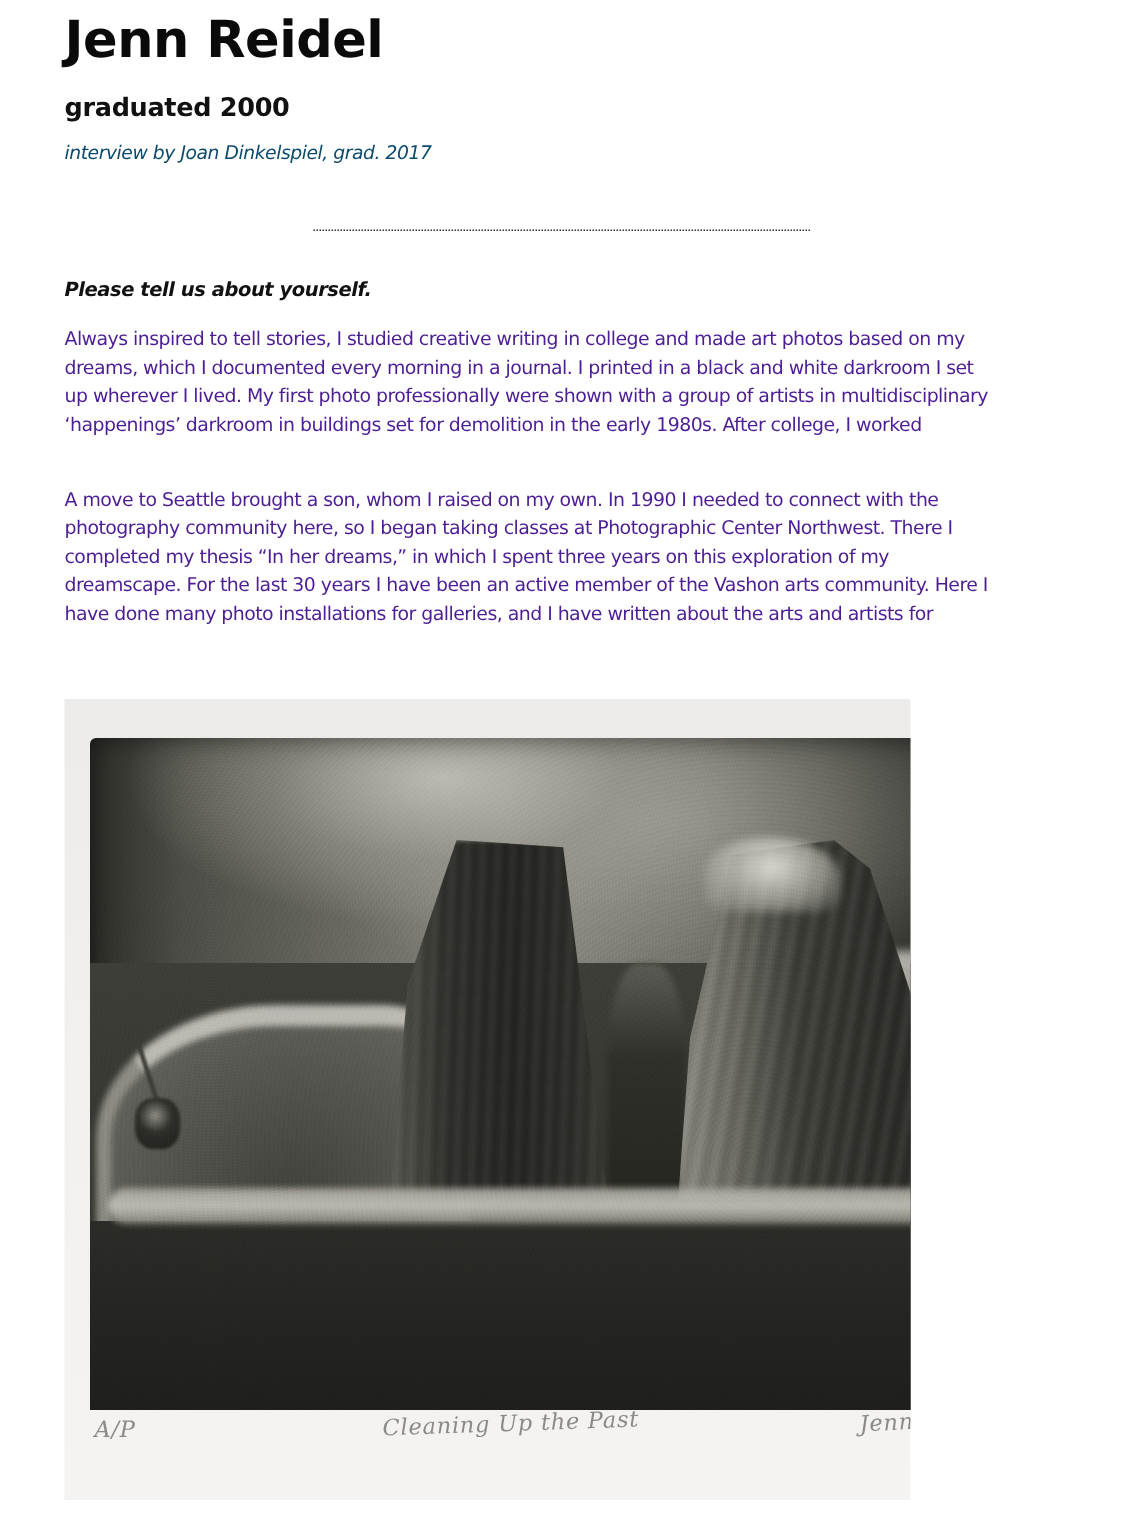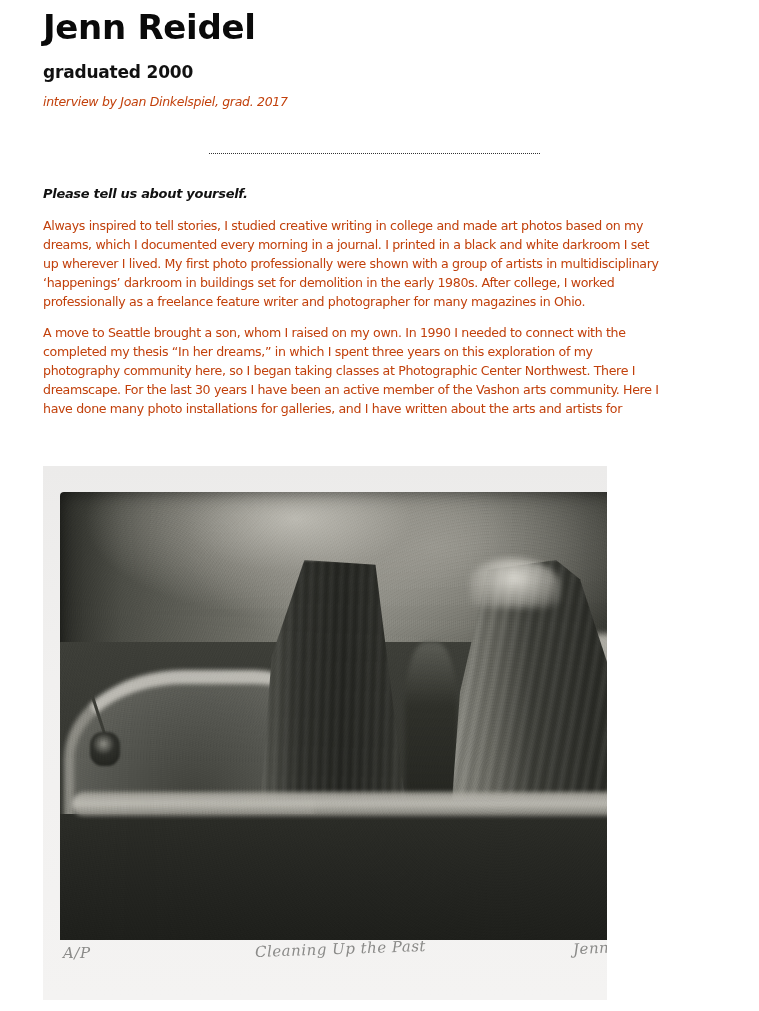--- a/index.html
+++ b/index.html
@@ -50,21 +50,21 @@
     .byline {
       position: absolute;
       left: 0;
       top: 93px;
       margin: 0;
       font-family: "DejaVu Sans", sans-serif;
       font-style: italic;
       font-size: 12.5px;
       letter-spacing: -0.3px;
       line-height: 18px;
-      color: #c2410c;
+      color: #0c4a6e;
       white-space: nowrap;
       text-align: center;
     }
     .divider {
       position: absolute;
       left: 166px;
       top: 153px;
       width: 331px;
       height: 0;
       border-top: 1px dotted #333;
@@ -85,21 +85,21 @@
     }
     .para {
       position: absolute;
       left: 0;
       margin: 0;
       width: 665px;
       font-family: "DejaVu Sans", sans-serif;
       font-size: 12.6px;
       letter-spacing: -0.35px;
       line-height: 19px;
-      color: #c2410c;
+      color: #4c1d95;
     }
     .para .line {
       display: block;
       white-space: nowrap;
     }
     .para-1 { top: 216px; }
     .para-2 { top: 323px; }
 
     
     .artwork {
@@ -288,27 +288,26 @@
 
   <div class="divider"></div>
 
   <p class="question">Please tell us about yourself.</p>
 
   <p class="para para-1">
     <span class="line">Always inspired to tell stories, I studied creative writing in college and made art photos based on my</span>
     <span class="line">dreams, which I documented every morning in a journal. I printed in a black and white darkroom I set</span>
     <span class="line">up wherever I lived. My first photo professionally were shown with a group of artists in multidisciplinary</span>
     <span class="line">‘happenings’ darkroom in buildings set for demolition in the early 1980s. After college, I worked</span>
-    <span class="line">professionally as a freelance feature writer and photographer for many magazines in Ohio.</span>
   </p>
 
   <p class="para para-2">
     <span class="line">A move to Seattle brought a son, whom I raised on my own. In 1990 I needed to connect with the</span>
+    <span class="line">photography community here, so I began taking classes at Photographic Center Northwest. There I</span>
     <span class="line">completed my thesis “In her dreams,” in which I spent three years on this exploration of my</span>
-    <span class="line">photography community here, so I began taking classes at Photographic Center Northwest. There I</span>
     <span class="line">dreamscape. For the last 30 years I have been an active member of the Vashon arts community. Here I</span>
     <span class="line">have done many photo installations for galleries, and I have written about the arts and artists for</span>
   </p>
 </div>
 
 <div class="artwork" role="img" aria-label="Black and white photogravure of two draped figures in a bathtub">
   <div class="plate">
     <div class="tub-inside"></div>
     <div class="tub-rim-right"></div>
     <div class="tub-rim-left"></div>

